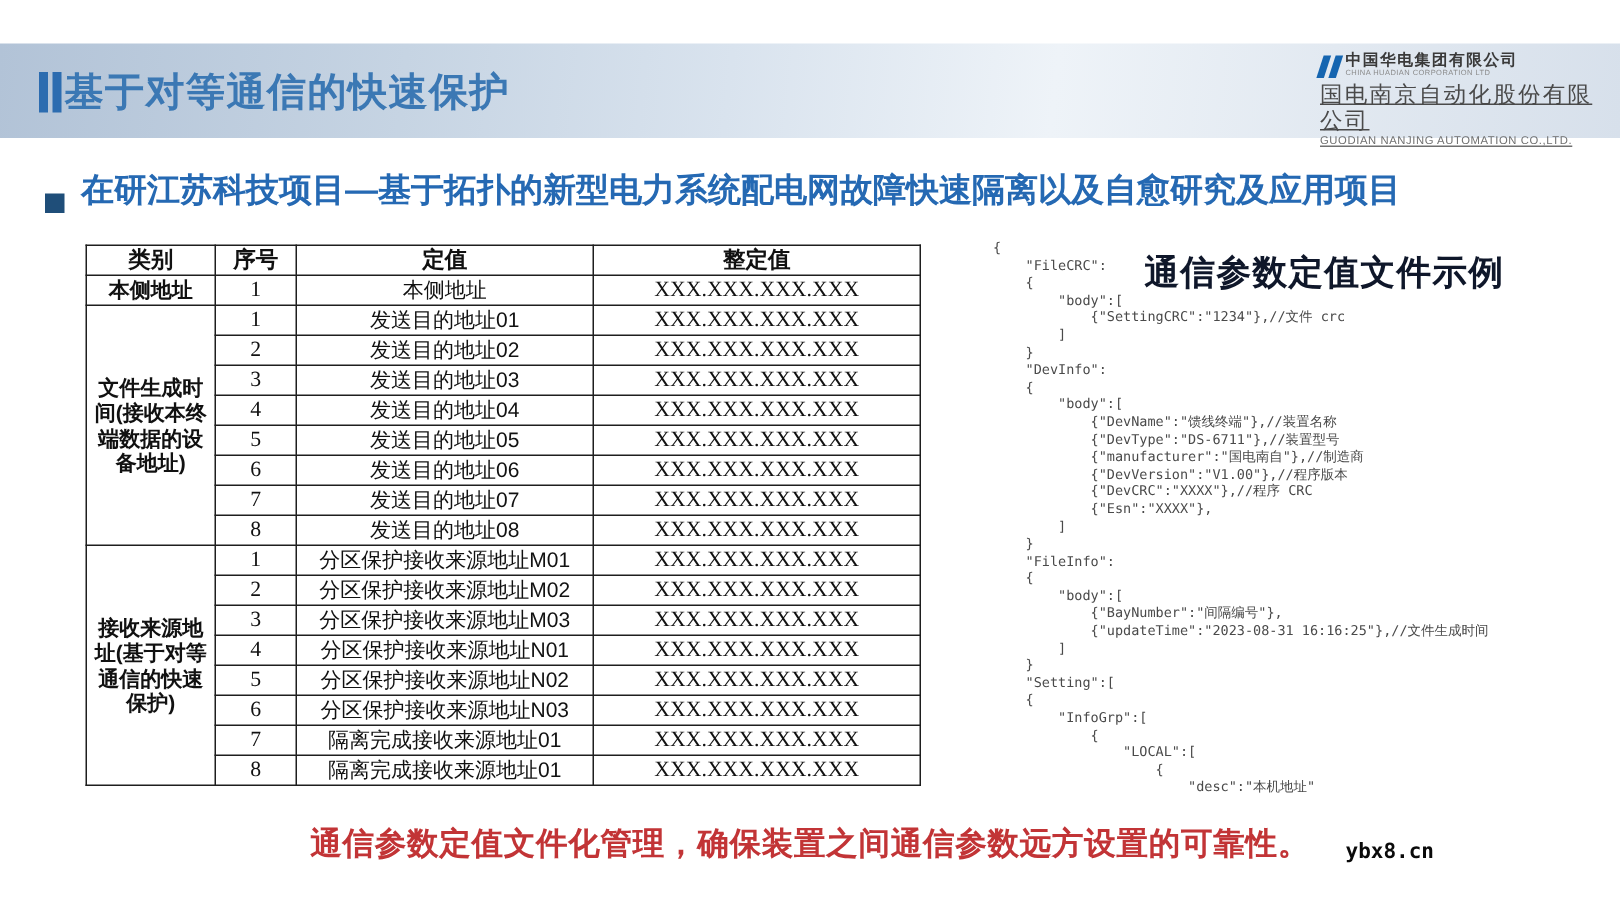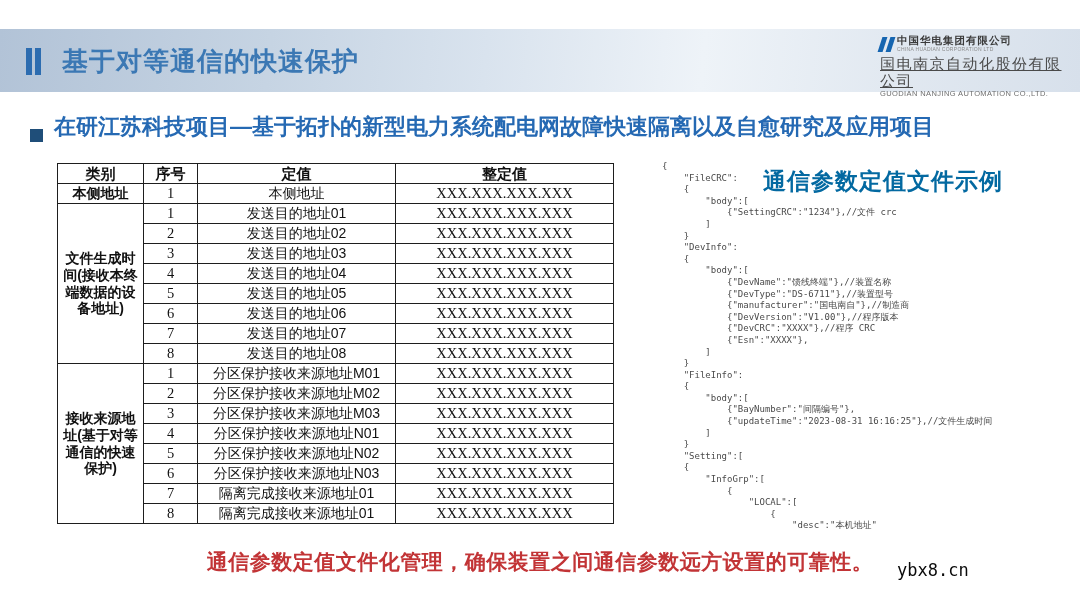--- a/index.html
+++ b/index.html
@@ -2,60 +2,60 @@
 <html><head>
 <meta charset="utf-8">
 <style>
   html,body{margin:0;padding:0;background:#fff;}
   .slide{position:relative;width:1080px;height:608px;background:#ffffff;overflow:hidden;
          font-family:"Liberation Sans",sans-serif;}
 
   
   .band{position:absolute;top:29px;left:0;width:1080px;height:63px;
         background:linear-gradient(96deg,#b2c3d7 0%,#c6d4e3 25%,#d9e3ee 45%,#eef3f8 65%,#e2e9f1 82%,#d7e0eb 100%);}
-  .title-wrap{position:absolute;left:26px;top:15px;display:flex;align-items:center;gap:21px;}
+  .title-wrap{position:absolute;left:26px;top:15px;display:flex;align-items:center;gap:2px;}
   .title-icon{display:inline-flex;gap:3px;}
   .title-icon i{display:block;width:6px;height:27px;background:#2c6cb0;}
   .slide-title{margin:0;font-size:26px;font-weight:bold;color:#3b78b4;letter-spacing:1px;}
 
   
   .logo{position:absolute;left:880px;top:6px;width:190px;}
   .logo-row1{display:flex;align-items:center;gap:4px;}
   .logo-mark{display:inline-flex;gap:3px;margin-top:2px;transform:skewX(-18deg);}
   .logo-mark i{display:block;width:5px;height:15px;background:#1565b0;}
   .l1cn{font-size:10.5px;font-weight:bold;color:#3a3a3a;letter-spacing:1px;line-height:11px;}
   .l1en{font-size:5px;color:#8a8a8a;letter-spacing:0.3px;line-height:6px;}
   .l2cn{font-size:15px;color:#4a4a4a;letter-spacing:1.5px;line-height:17px;margin-top:3px;text-decoration:underline;}
-  .l2en{font-size:7.5px;color:#6f6f6f;letter-spacing:0.4px;line-height:9px;}
+  .l2en{font-size:7.5px;color:#6f6f6f;letter-spacing:0.4px;line-height:9px;text-decoration:underline;}
 
   
   .subtitle{position:absolute;left:30px;top:112px;display:flex;align-items:flex-end;gap:11px;width:1030px;}
   .bullet{display:inline-block;width:13px;height:13px;background:#1f4e79;flex:0 0 auto;}
   .subtitle-text{font-size:22px;font-weight:bold;color:#2569b3;white-space:nowrap;}
 
   
   .table-wrap{position:absolute;left:57px;top:163px;}
   table{border-collapse:collapse;width:556px;table-layout:fixed;}
   th,td{border:1.6px solid #1e1e1e;text-align:center;vertical-align:middle;
         padding:0;height:19px;font-size:14px;line-height:1.05;color:#111;}
   th{font-weight:bold;font-size:15px;}
   td.cat{font-weight:bold;font-size:14px;line-height:1.2;padding:0 2px;}
   td.seq,td.val{font-family:"Liberation Serif",serif;font-size:14.5px;}
 
   
   .code-panel{position:absolute;left:662px;top:161px;width:410px;height:385px;}
-  .code-title{position:absolute;left:101px;top:5px;font-size:23px;font-weight:bold;color:#0369a1;letter-spacing:1px;}
+  .code-title{position:absolute;left:101px;top:5px;font-size:23px;font-weight:bold;color:#0f172a;letter-spacing:1px;}
   pre.code{margin:0;font-family:"DejaVu Sans Mono",monospace;font-size:9px;line-height:11.6px;
            color:#4a4a4a;white-space:pre;}
 
   
   .note{position:absolute;left:0;top:548px;width:1080px;text-align:center;
         font-size:21px;font-weight:bold;color:#c23436;letter-spacing:0.5px;}
   .watermark{position:absolute;left:897px;top:560px;font-family:"DejaVu Sans Mono",monospace;
-             font-size:17px;font-weight:normal;color:#0a0a0a;}
+             font-size:14px;font-weight:bold;color:#0a0a0a;}
 </style>
 </head>
 <body>
 
 <div class="slide">
 
   <div class="band">
     <div class="title-wrap">
       <span class="title-icon">
           <i></i>

